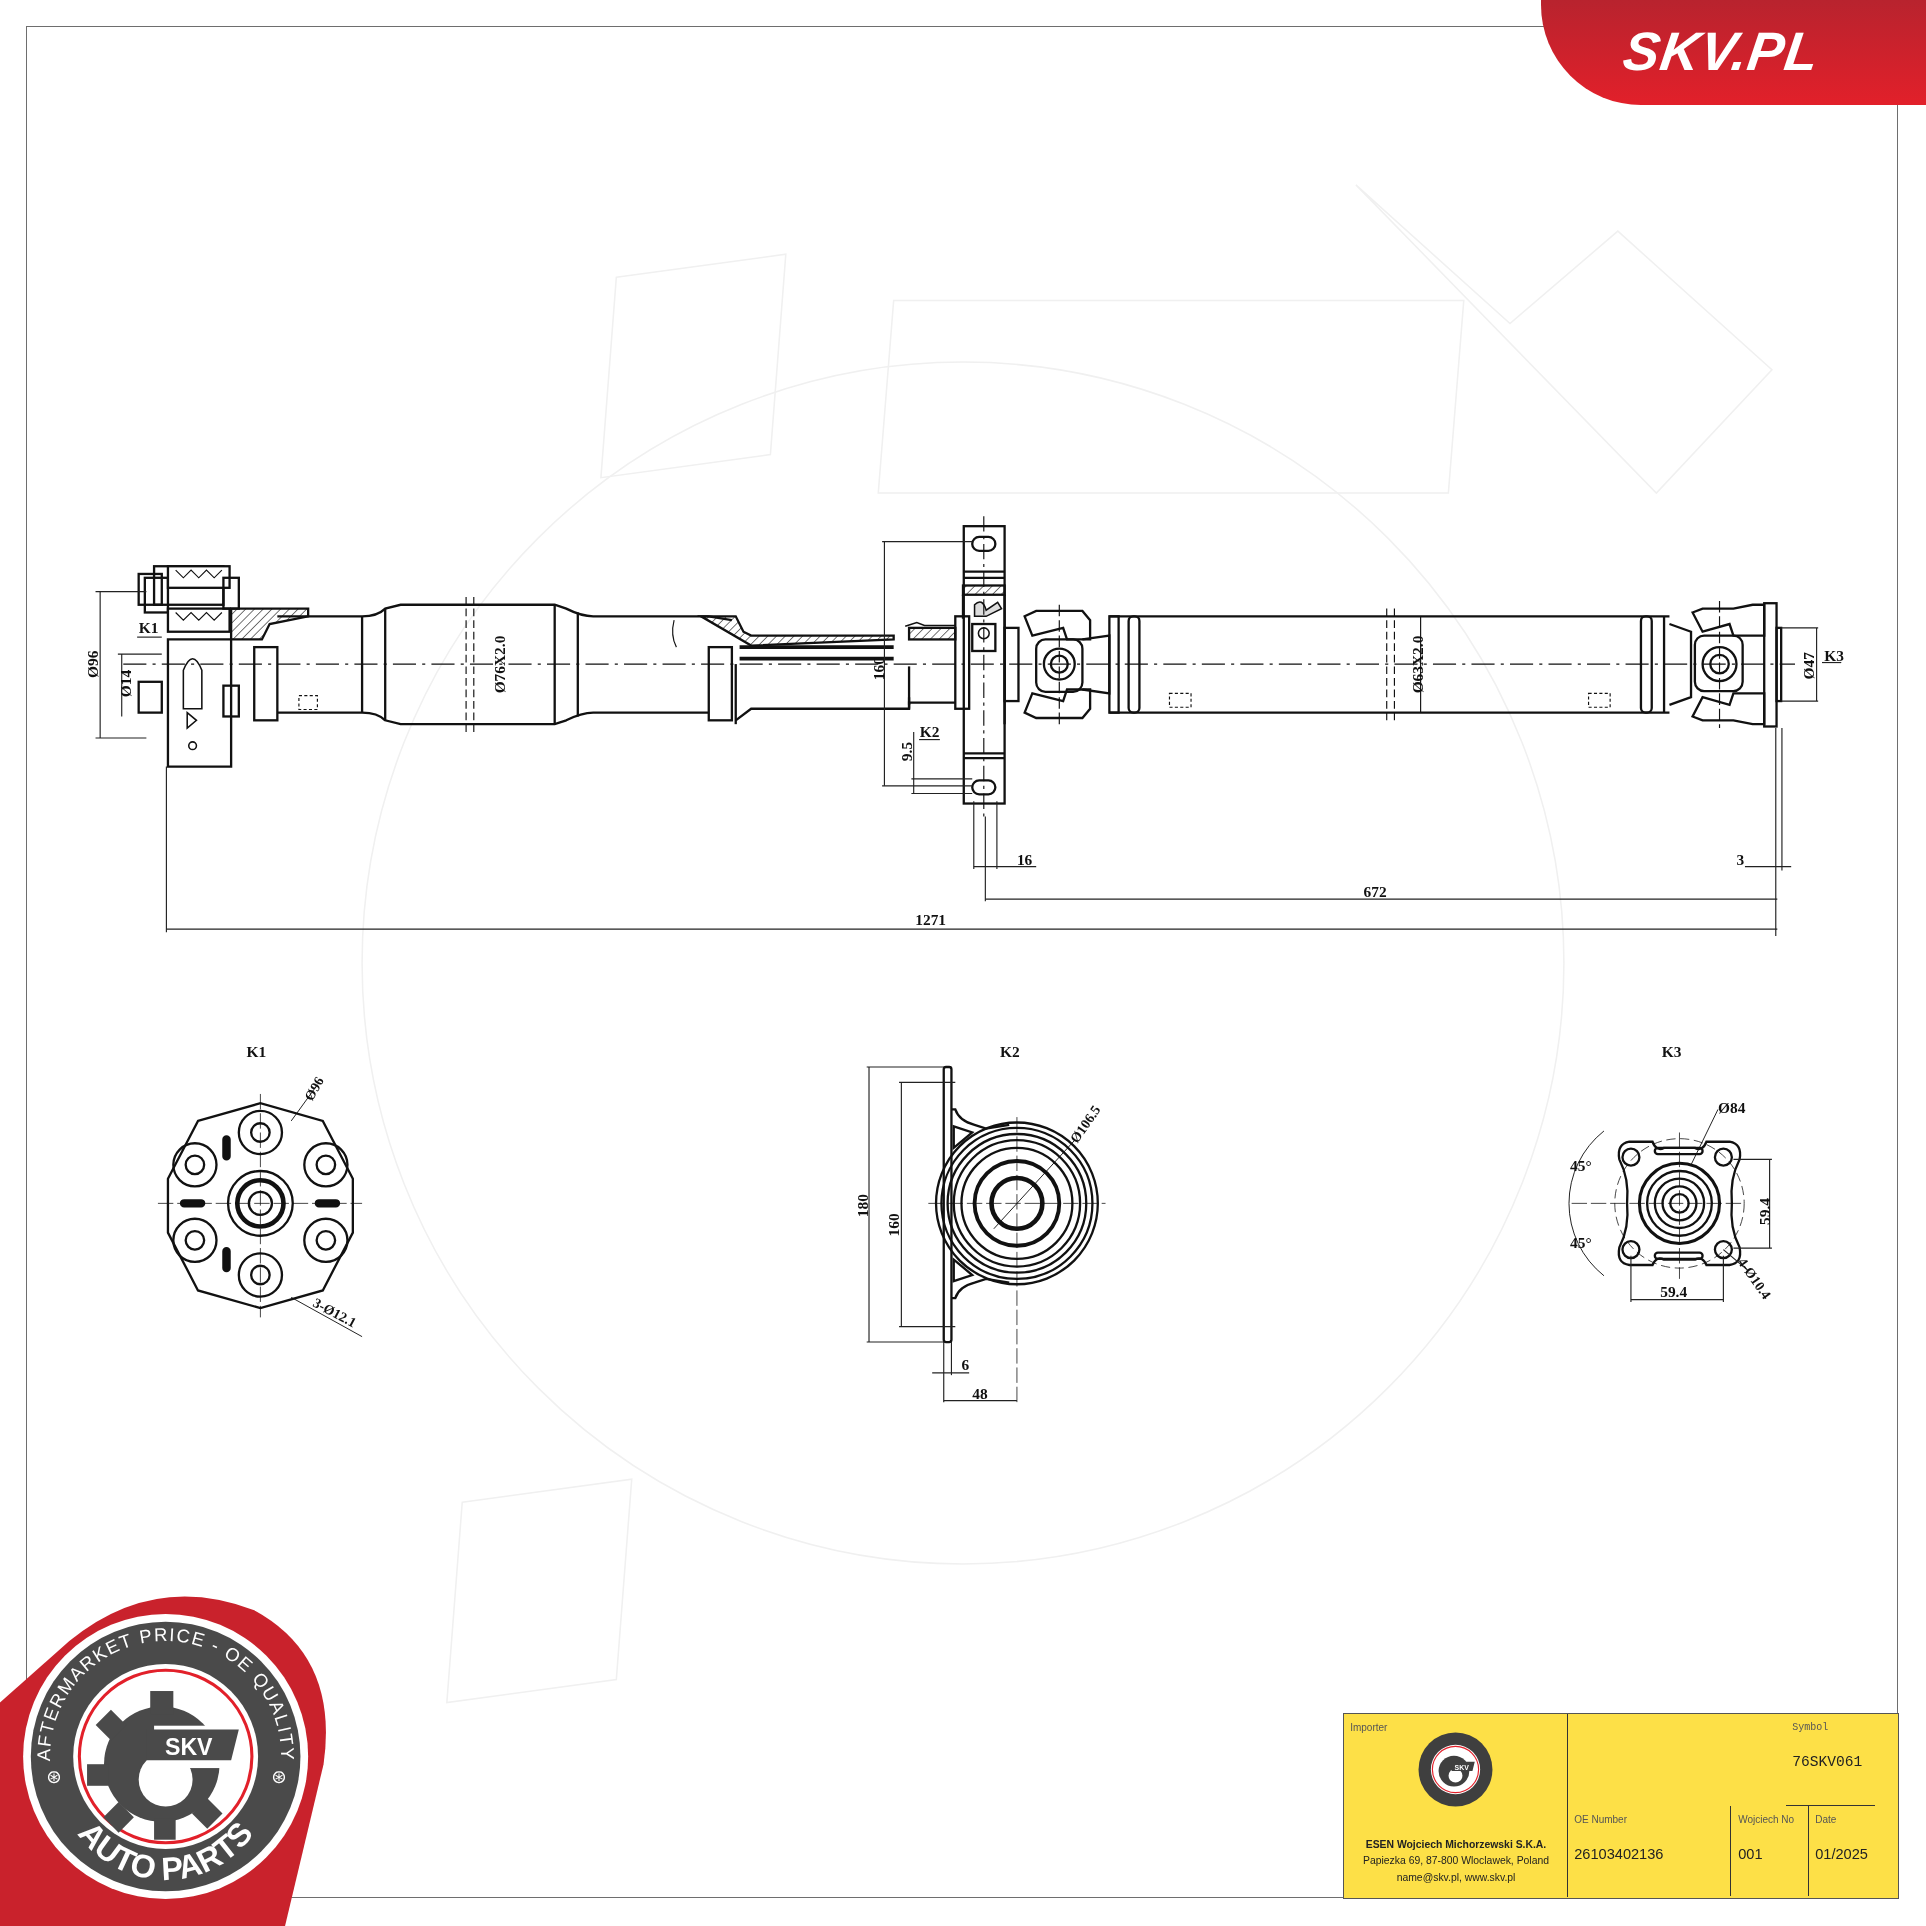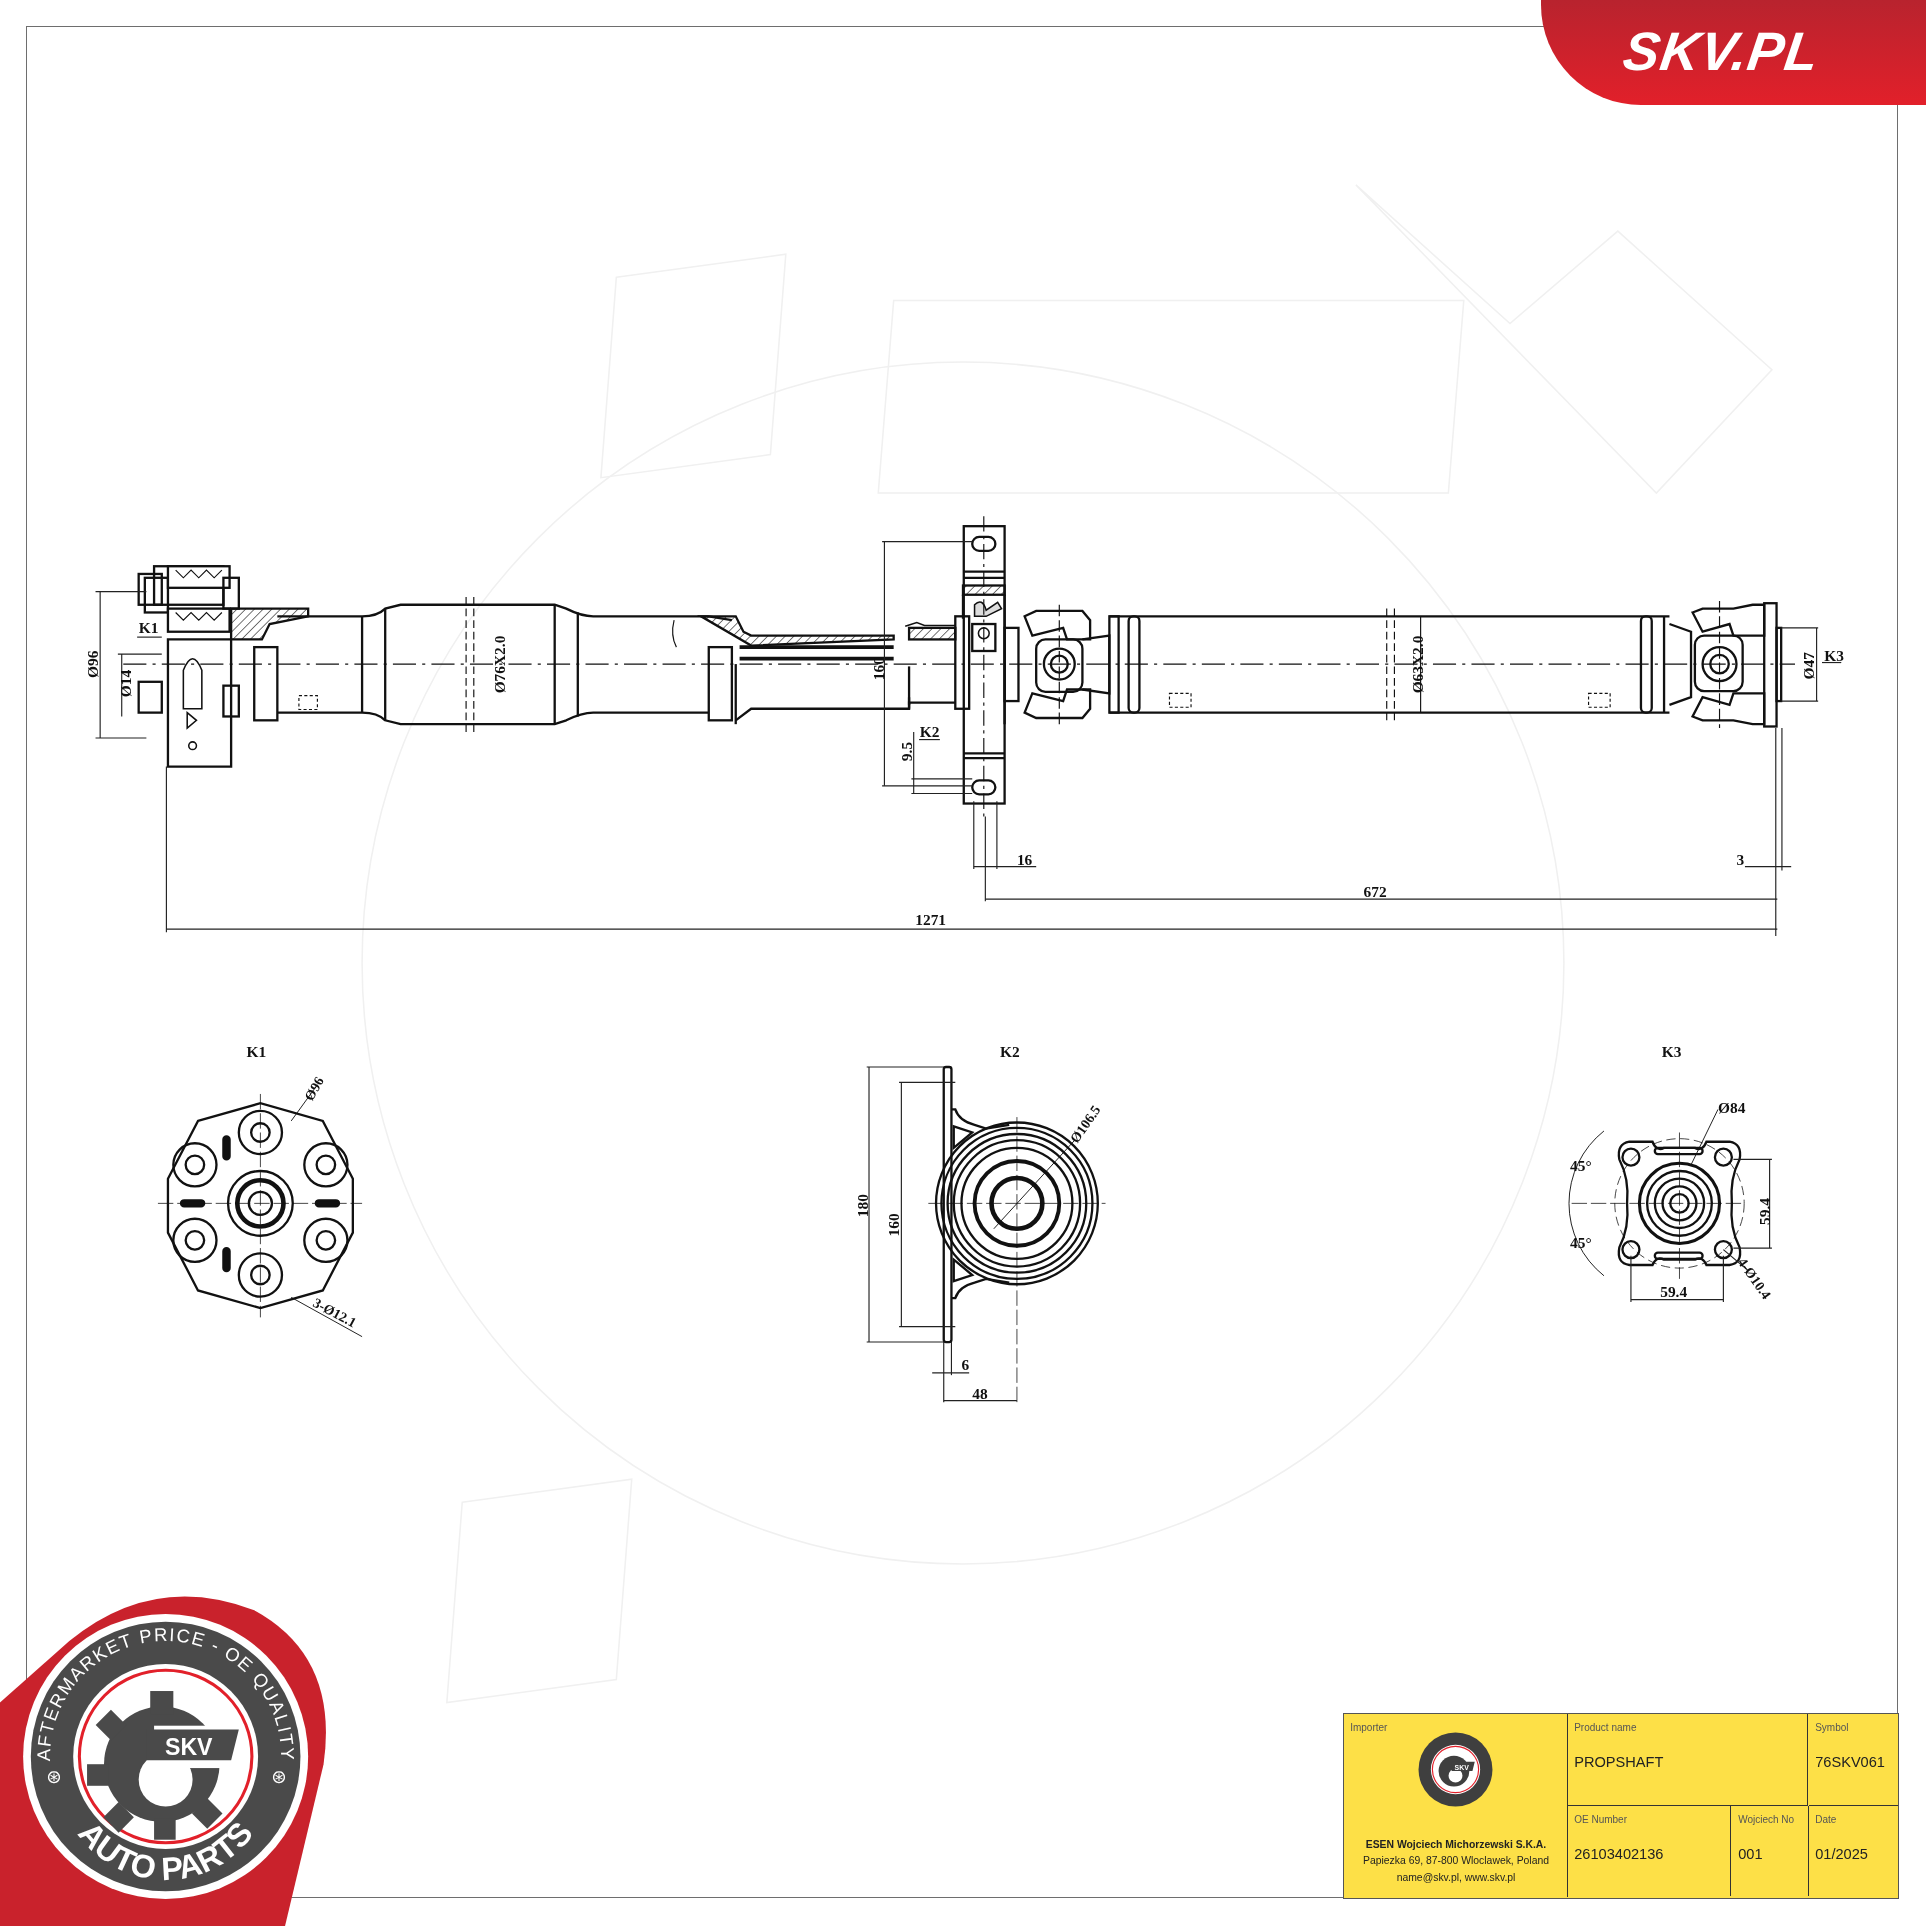--- a/index.html
+++ b/index.html
@@ -357,26 +357,22 @@
         <circle cx="48" cy="52" r="20" fill="#3f3f3f"></circle>
         <circle cx="50" cy="58" r="9" fill="#fff"></circle>
         <path d="M45 40 L75 40 L72 52 L45 52 Z" fill="#3f3f3f"></path>
         <text x="58" y="50" font-family="Liberation Sans, sans-serif" font-size="9" font-weight="bold" fill="#fff" text-anchor="middle">SKV</text>
       </svg>
       <div class="addr" style="top:123px;"><b>ESEN Wojciech Michorzewski S.K.A.</b></div>
       <div class="addr" style="top:139px;">Papiezka 69, 87-800 Wloclawek, Poland</div>
       <div class="addr" style="top:156px;">name@skv.pl, www.skv.pl</div>
     </div>
 
-    <div class="cell" style="left:224px;top:0;width:240px;height:92px;border-right:1.5px solid #333;border-bottom:1.5px solid #333;">
-      <span class="lbl">Product name</span>
-      <span class="val" style="top:40px;">PROPSHAFT</span>
-    </div>
-
-    <div class="cell" style="left:465px;top:0;width:89px;height:92px;border-bottom:1.5px solid #333;">
+
+    <div class="cell" style="left:442px;top:0;width:89px;height:92px;border-bottom:1.5px solid #333;font-family:Liberation Mono, monospace;">
       <span class="lbl">Symbol</span>
       <span class="val" style="top:40px;">76SKV061</span>
     </div>
 
     <div class="cell" style="left:224px;top:92px;width:163px;height:90px;border-right:0.8px solid #333;">
       <span class="lbl">OE Number</span>
       <span class="val" style="top:40px;">26103402136</span>
     </div>
 
     <div class="cell" style="left:388px;top:92px;width:77px;height:90px;border-right:1.5px solid #333;">

